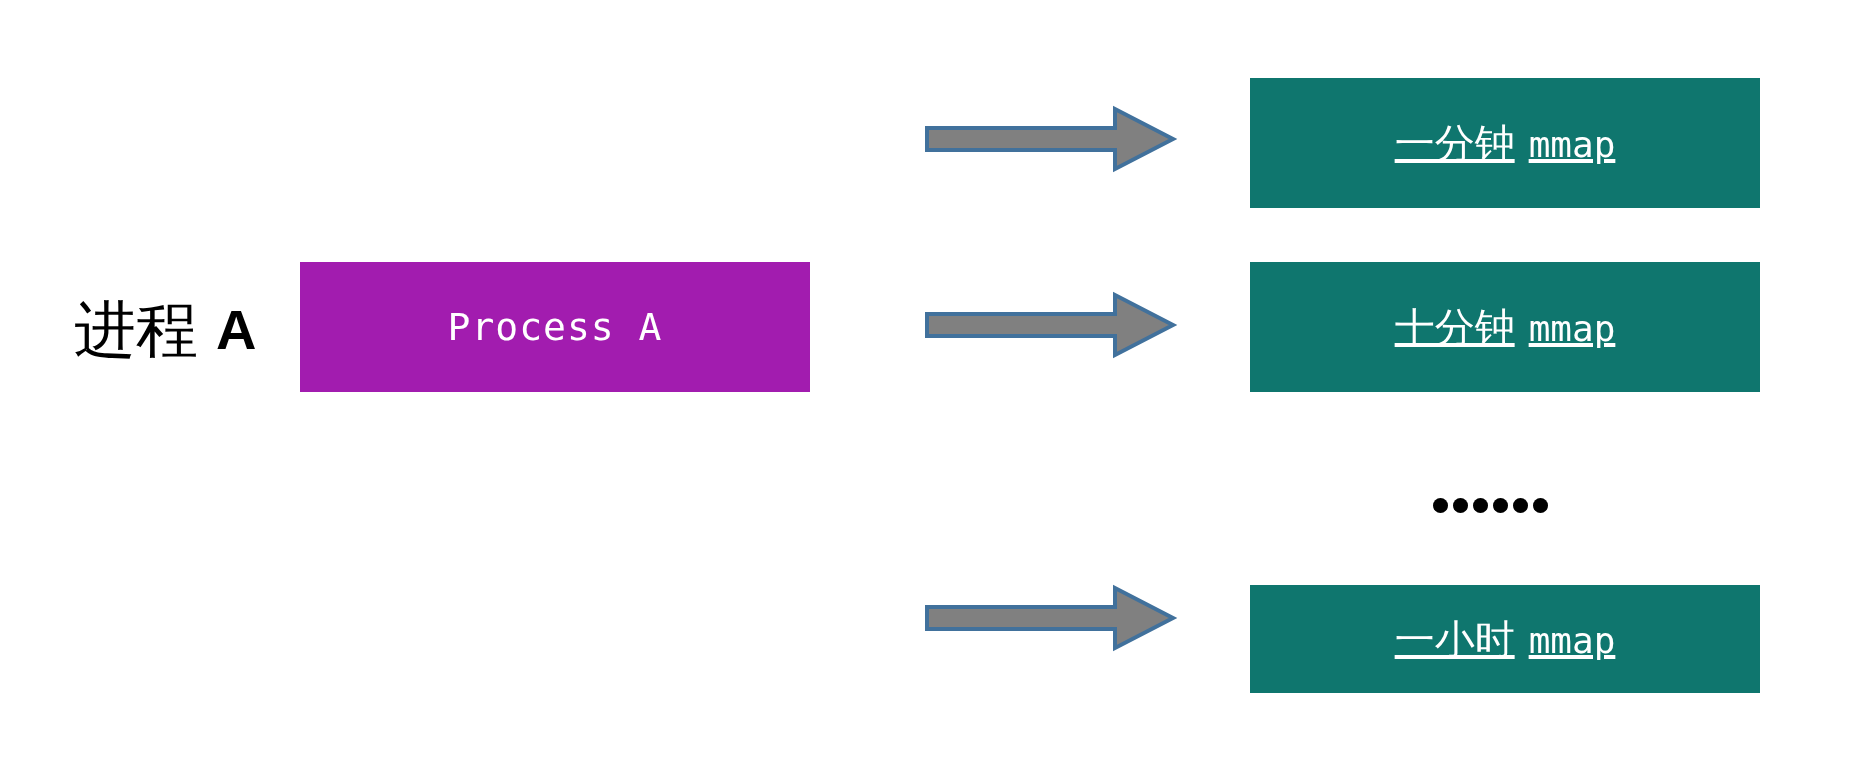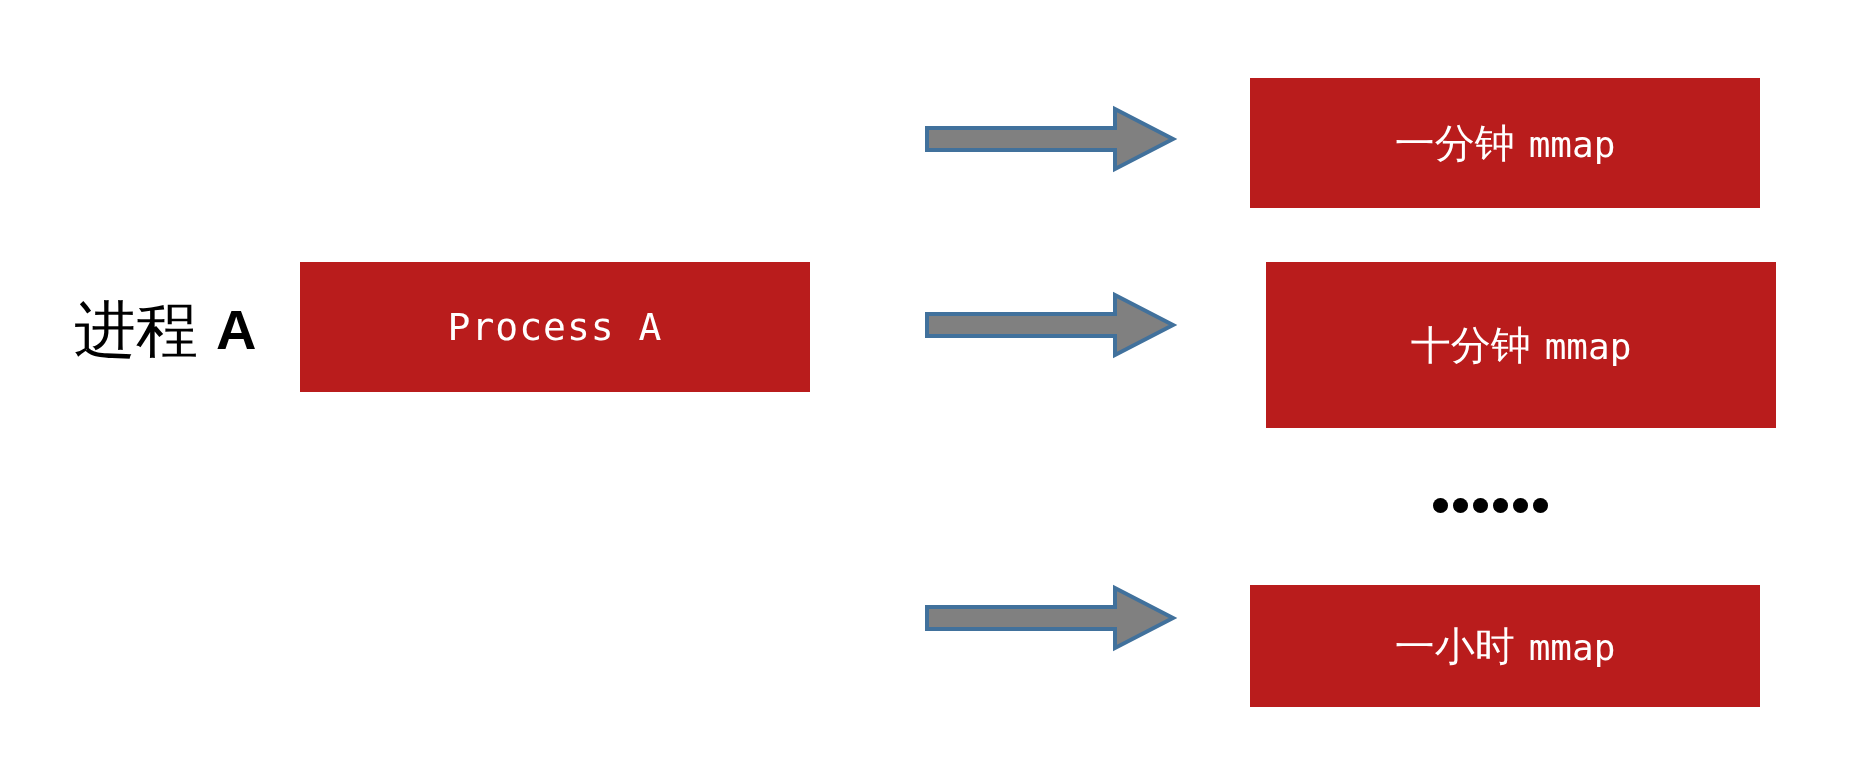--- a/index.html
+++ b/index.html
@@ -50,24 +50,25 @@
   .box {
     position: absolute;
     display: flex;
     align-items: center;
     justify-content: center;
     color: #ffffff;
     box-sizing: border-box;
     text-align: center;
   }
   .box-red {
-    background: #b91c1c;
+    background: #a21caf;
   }
   .box-blue {
-    background: #b91c1c;
+    background: #0f766e;
+    text-decoration: underline;
   }
   .box-red .box-text {
     font-family: "DejaVu Sans Mono", "Liberation Mono", monospace;
     font-size: 38px;
     letter-spacing: 1px;
     white-space: pre;
   }
   .box-blue .box-text {
     font-family: "Liberation Serif", "DejaVu Serif", serif;
     font-size: 40px;
@@ -144,30 +145,30 @@
   <div class="arrow" style="left:925px; top:585px;">
     <svg viewBox="0 0 250 66" preserveAspectRatio="none" aria-hidden="true">
       <polygon points="2,22 190,22 190,3 248,33 190,63 190,44 2,44" fill="#808080" stroke="#41719C" stroke-width="4" stroke-linejoin="miter"></polygon>
     </svg>
   </div>
 
   <div class="box box-blue" style="left:1250px; top:78px; width:510px; height:130px;">
     <span class="box-text"><span>一分钟</span><span class="mono" style="margin-left:14px;">mmap</span></span>
   </div>
 
-  <div class="box box-blue" style="left:1250px; top:262px; width:510px; height:166px;margin-left:16px;">
+  <div class="box box-blue" style="left:1250px; top:262px; width:510px; height:130px;">
     <span class="box-text"><span>十分钟</span><span class="mono" style="margin-left:14px;">mmap</span></span>
   </div>
 
   <div class="ellipsis">
     <span class="dot"></span>
     <span class="dot"></span>
     <span class="dot"></span>
     <span class="dot"></span>
     <span class="dot"></span>
     <span class="dot"></span>
   </div>
 
-  <div class="box box-blue" style="left:1250px; top:585px; width:510px; height:122px;">
+  <div class="box box-blue" style="left:1250px; top:585px; width:510px; height:108px;">
     <span class="box-text"><span>一小时</span><span class="mono" style="margin-left:14px;">mmap</span></span>
   </div>
 
 </div>
 
 </body></html>

